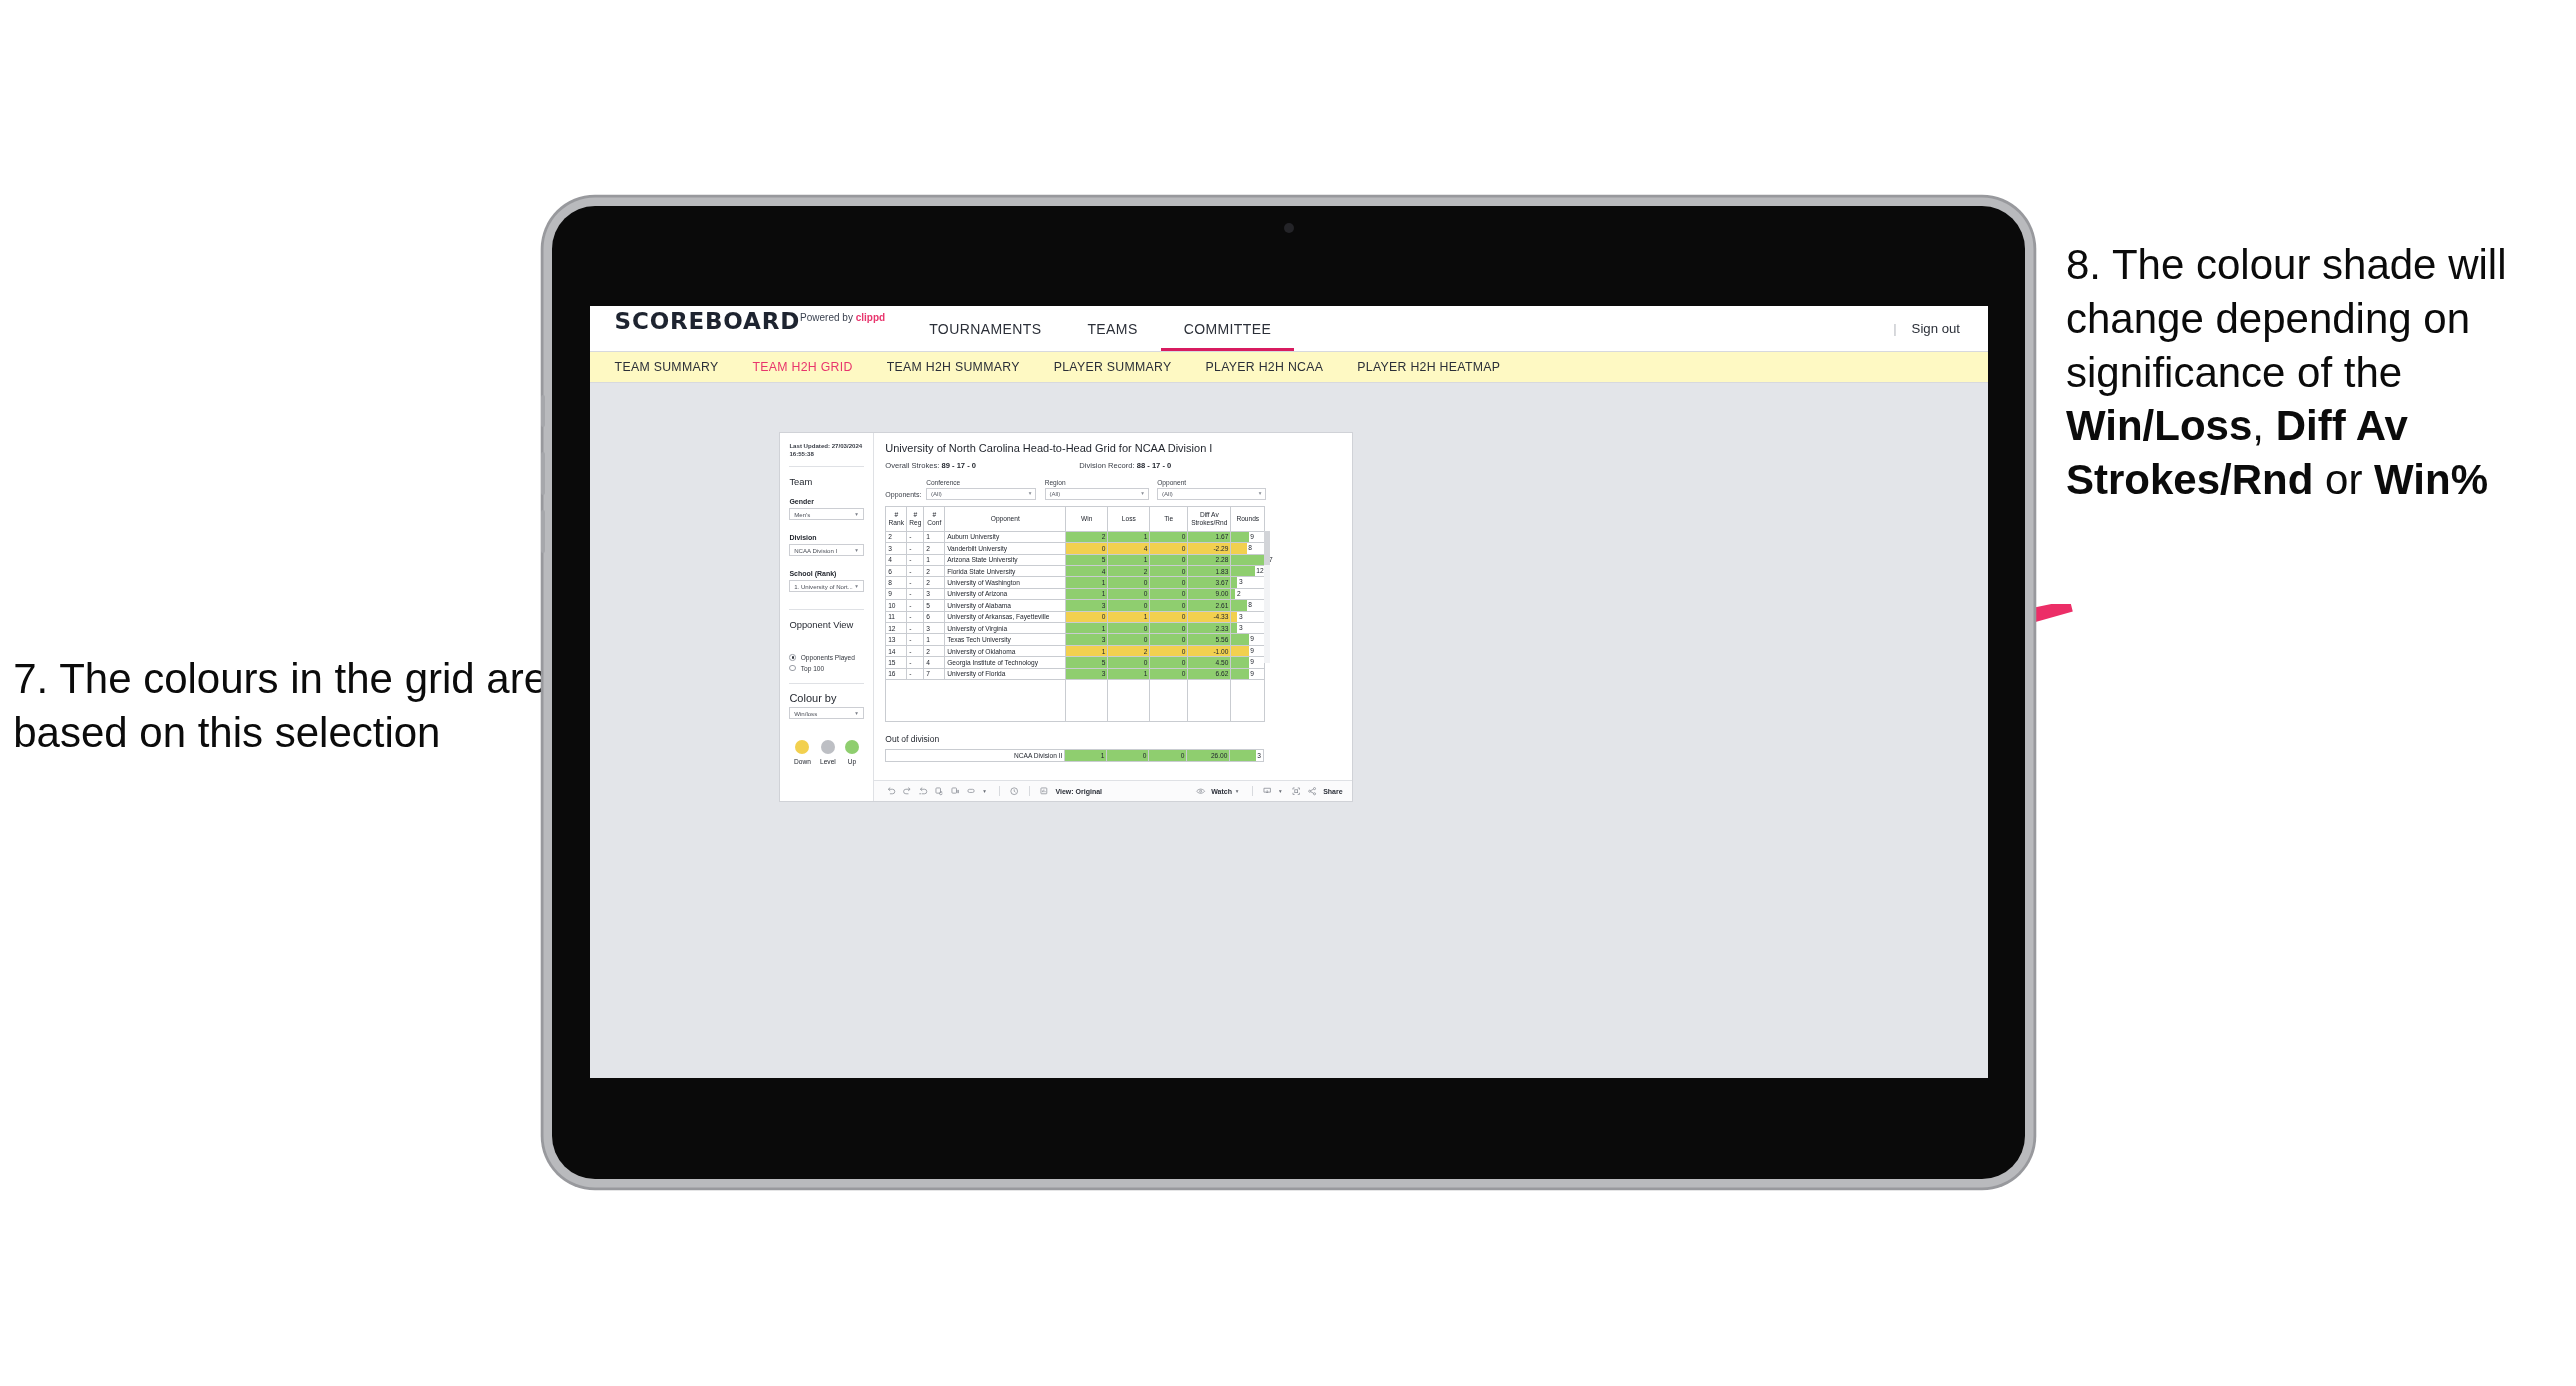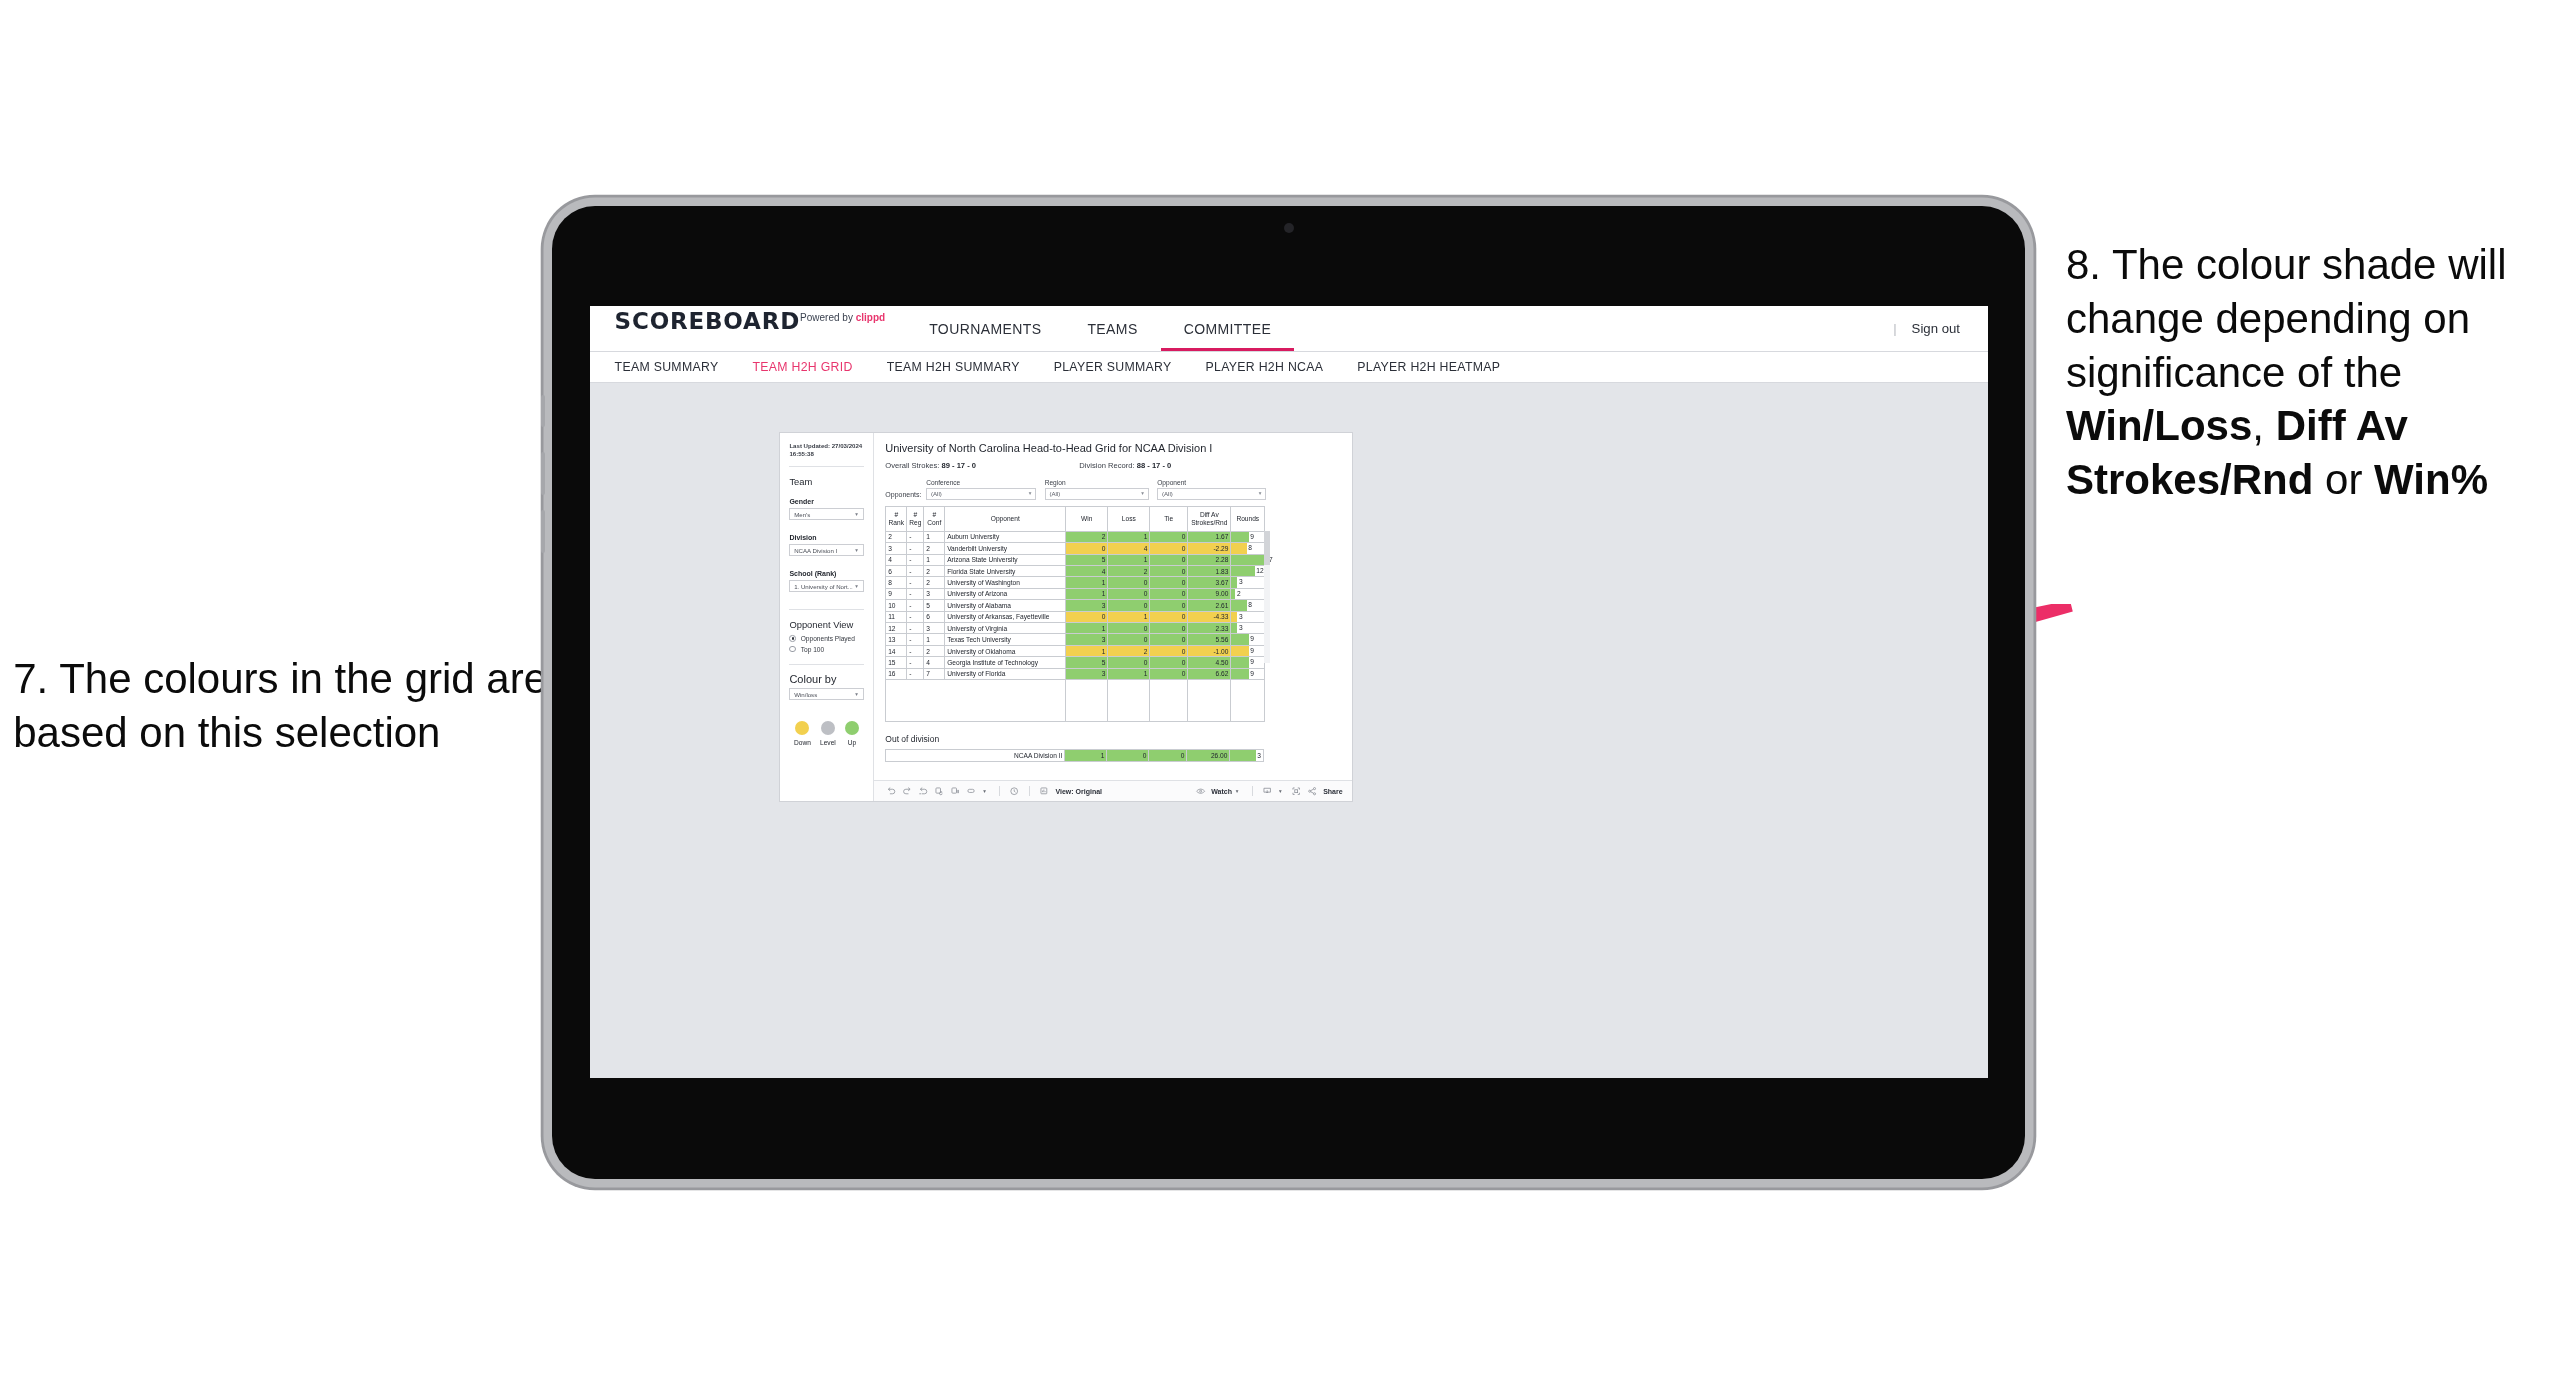--- a/index.html
+++ b/index.html
@@ -45,21 +45,21 @@
   .brand-sub .clippd { color: #e8356d; font-weight: 700; }
   .topnav { display: flex; align-items: stretch; }
   .topnav-item { display: flex; align-items: center; padding: 0 23px;
     font-size: 14px; color: #2b2f38; letter-spacing: 0.4px; position: relative; }
   .topnav-item.active::after { content: ""; position: absolute; left: 0; right: 0;
     bottom: 0; height: 2.8px; background: #d81b60; }
   .signout { margin-left: auto; display: flex; align-items: center;
     padding-right: 28px; font-size: 13.2px; color: #2b2f38; }
   .signout .divider { color: #b9bcc2; margin-right: 15px; }
 
-  .subnav { height: 32px; background: #ffffff; border-top: 0.9px solid #d7d9de;
+  .subnav { height: 32px; background: #fef9c3; border-top: 0.9px solid #d7d9de;
     border-bottom: 0.9px solid #d7d9de; display: flex; align-items: center;
     padding-left: 24.6px; }
   .subnav-item { font-size: 12.3px; color: #2b2f38; margin-right: 34px;
     letter-spacing: 0.3px; }
   .subnav-item.active { color: #e8356d; }
 
   
   .canvas { position: relative; height: 695px; background: #e3e5e9; }
   .viz { position: absolute; left: 189px; top: 49px; width: 574px; height: 370px;
     background: #ffffff; border: 0.9px solid #d0d2d7; display: flex; }
@@ -216,21 +216,21 @@
             </div>
             <div class="s-gap"></div>
 
             <div class="s-label">School (Rank)</div>
             <div class="s-sel">
               <span>1. University of Nort...</span>
               <span class="caret">▼</span>
             </div>
 
             <div class="hr" style="margin-top:17px;"></div>
-            <div class="s-title" style="margin-bottom:5px;">Opponent View</div>
+            <div class="s-title" style="margin-bottom:24px;">Opponent View</div>
             <div class="radio-row">
               <span class="radio on"></span>
               <span class="radio-lbl">Opponents Played</span>
             </div>
             <div class="radio-row">
               <span class="radio"></span>
               <span class="radio-lbl">Top 100</span>
             </div>
 
             <div class="hr" style="margin-top:11.3px;"></div>

